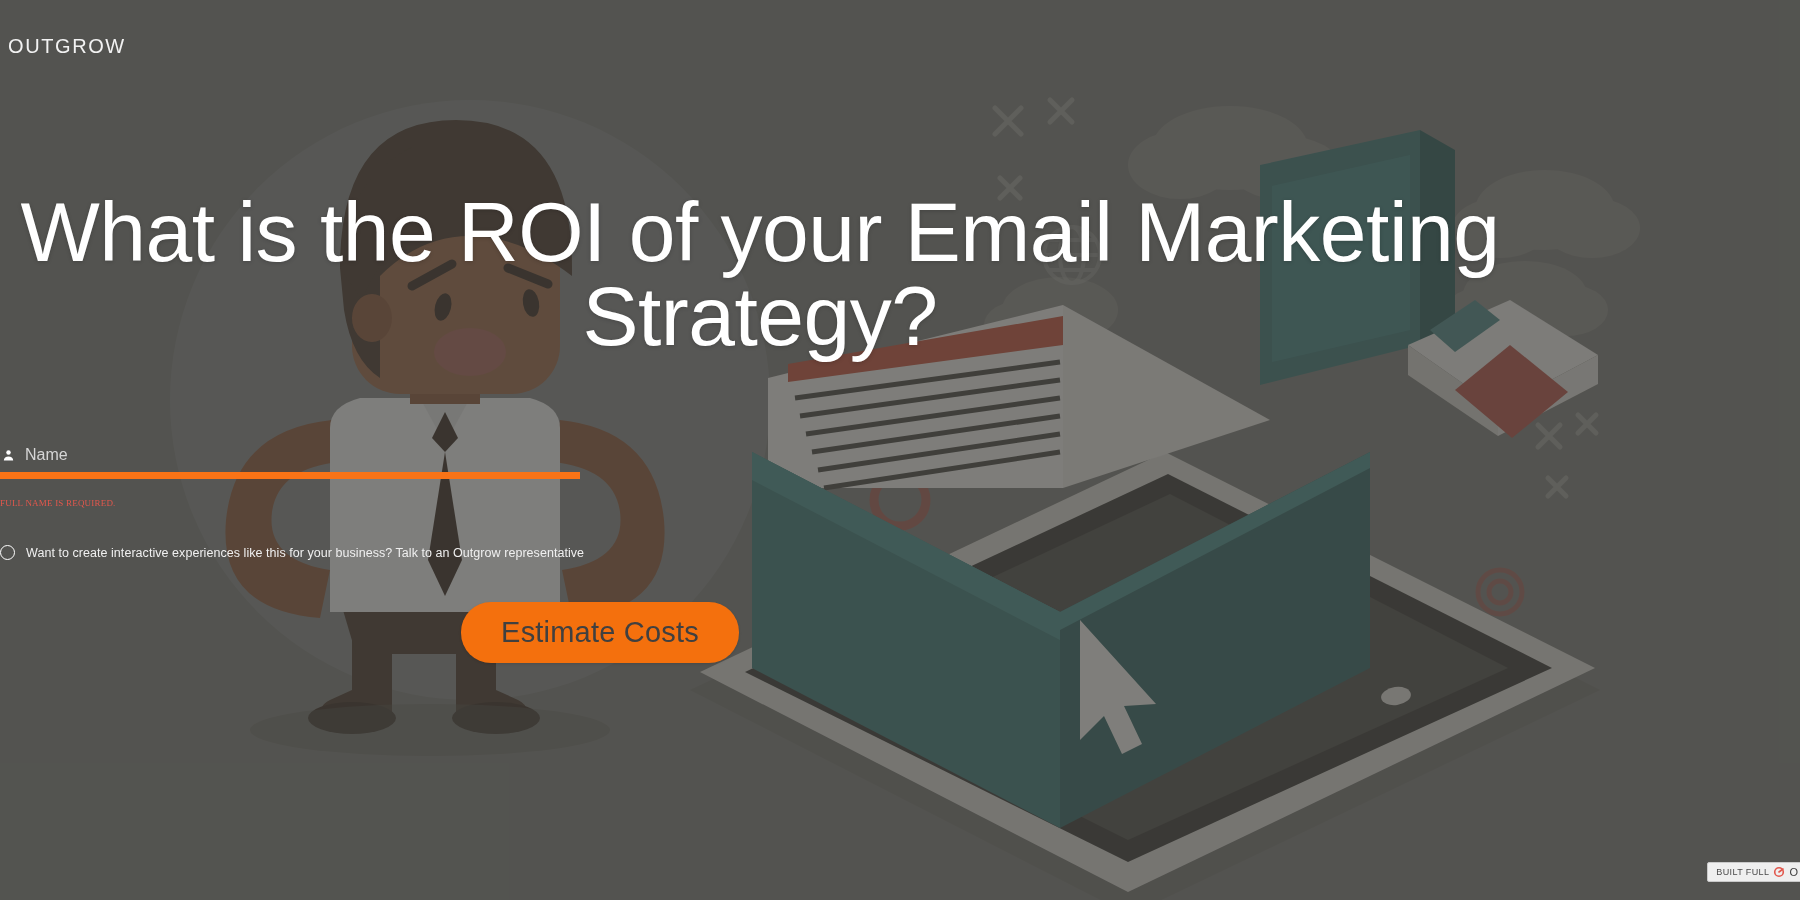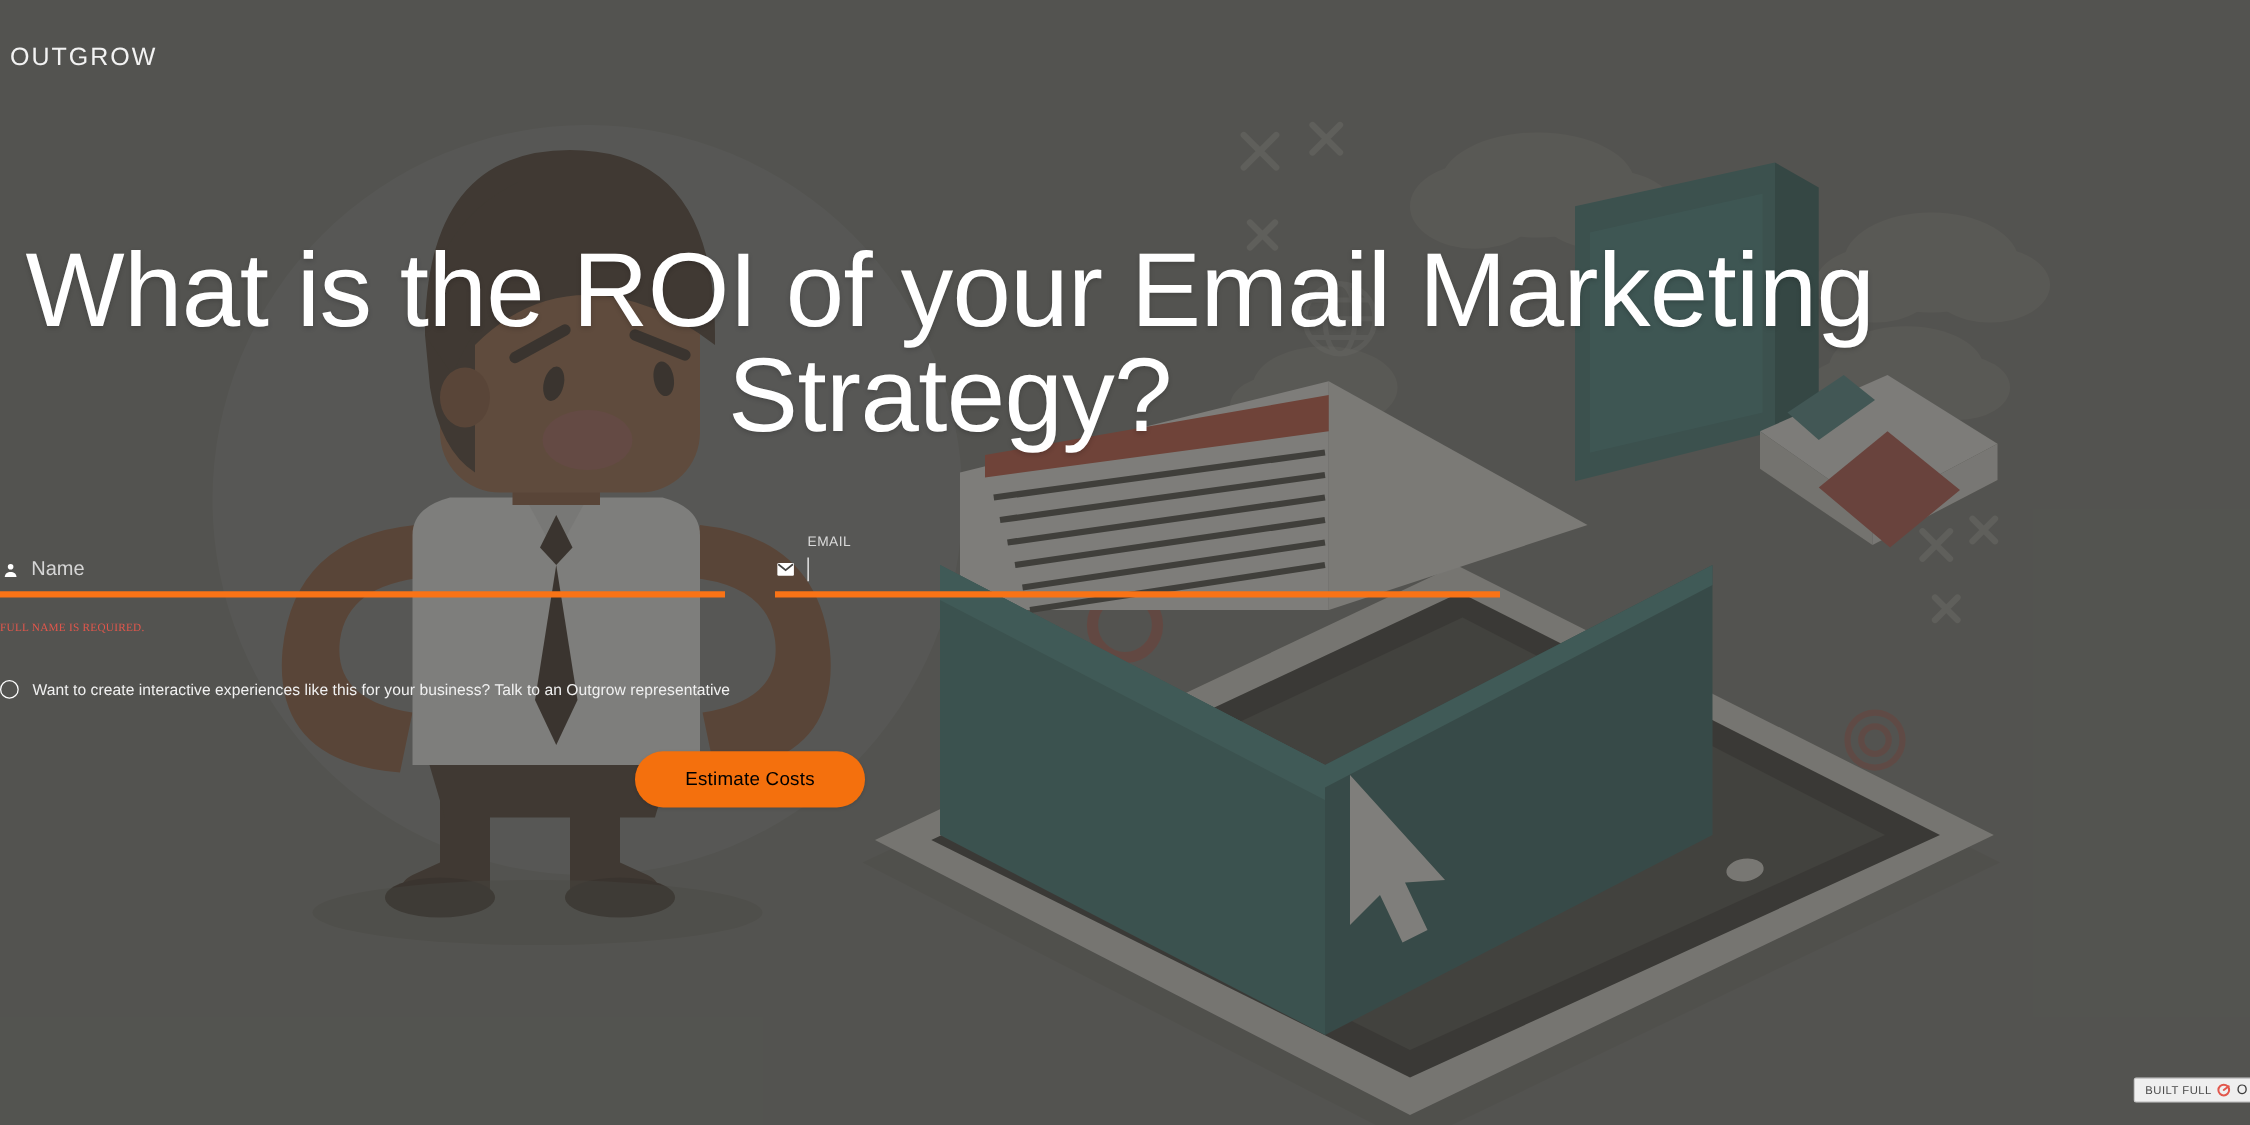--- a/index.html
+++ b/index.html
@@ -92,21 +92,21 @@
     font-size:11px;
     letter-spacing:0.4px;
     color:#d9d9d9;
     text-transform:uppercase;
   }
   .field-inner {
     display:flex;
     align-items:center;
     gap:9px;
     padding-bottom:8px;
-    border-bottom:5px solid #f97316;
+    border-bottom:7px solid #f97316;
   }
   .field-icon {
     width:16px; height:16px;
     flex:0 0 16px;
     display:flex; align-items:center; justify-content:center;
     color:#ffffff;
   }
   .field-icon svg { display:block; }
   .field-input {
     flex:1 1 auto;
@@ -158,25 +158,25 @@
 
   
   .cta-wrap {
     margin-top:42px;
     display:flex;
     justify-content:center;
     width:1200px;
   }
   .cta {
     background:#f4700d;
-    color:#000000;
+    color:#404040;
     border:none;
     border-radius:30px;
     padding:14px 40px;
-    font-size:15px;
+    font-size:29px;
     font-weight:400;
     font-family:"Liberation Sans", sans-serif;
     cursor:pointer;
     letter-spacing:0.2px;
     box-shadow:0 1px 3px rgba(0,0,0,0.12);
   }
 
   
   .built-badge {
     position:absolute;
@@ -399,33 +399,20 @@
               <svg width="15" height="15" viewBox="0 0 24 24" fill="currentColor">
                 <circle cx="12" cy="7" r="3.6"></circle>
                 <path d="M4.5 20c0-4 3.4-6.4 7.5-6.4s7.5 2.4 7.5 6.4z"></path>
               </svg>
             </span>
             <input class="field-input" type="text" placeholder="Name" style="">
           </div>
           <div class="field-error">FULL NAME IS REQUIRED.</div>
         </div>
 
-        <div class="field">
-          <div class="field-label">EMAIL</div>
-          <div class="field-inner">
-            <span class="field-icon">
-              <svg width="15" height="13" viewBox="0 0 24 20" fill="none" stroke="currentColor" stroke-width="2.2">
-                <rect x="1.4" y="1.8" width="21.2" height="16.4" rx="1.6" fill="currentColor" stroke="none"></rect>
-                <path d="M2.6 3.4 L12 11 L21.4 3.4" stroke="#434240" stroke-width="2.2" fill="none"></path>
-              </svg>
-            </span>
-            <span class="caret"></span>
-            <input class="field-input" type="email" placeholder="" style="">
-          </div>
-        </div>
 
       </div>
 
       <div class="consent-row">
         <span class="radio"></span>
         <span class="consent-text">Want to create interactive experiences like this for your business? Talk to an Outgrow representative</span>
       </div>
 
     </div>
 

